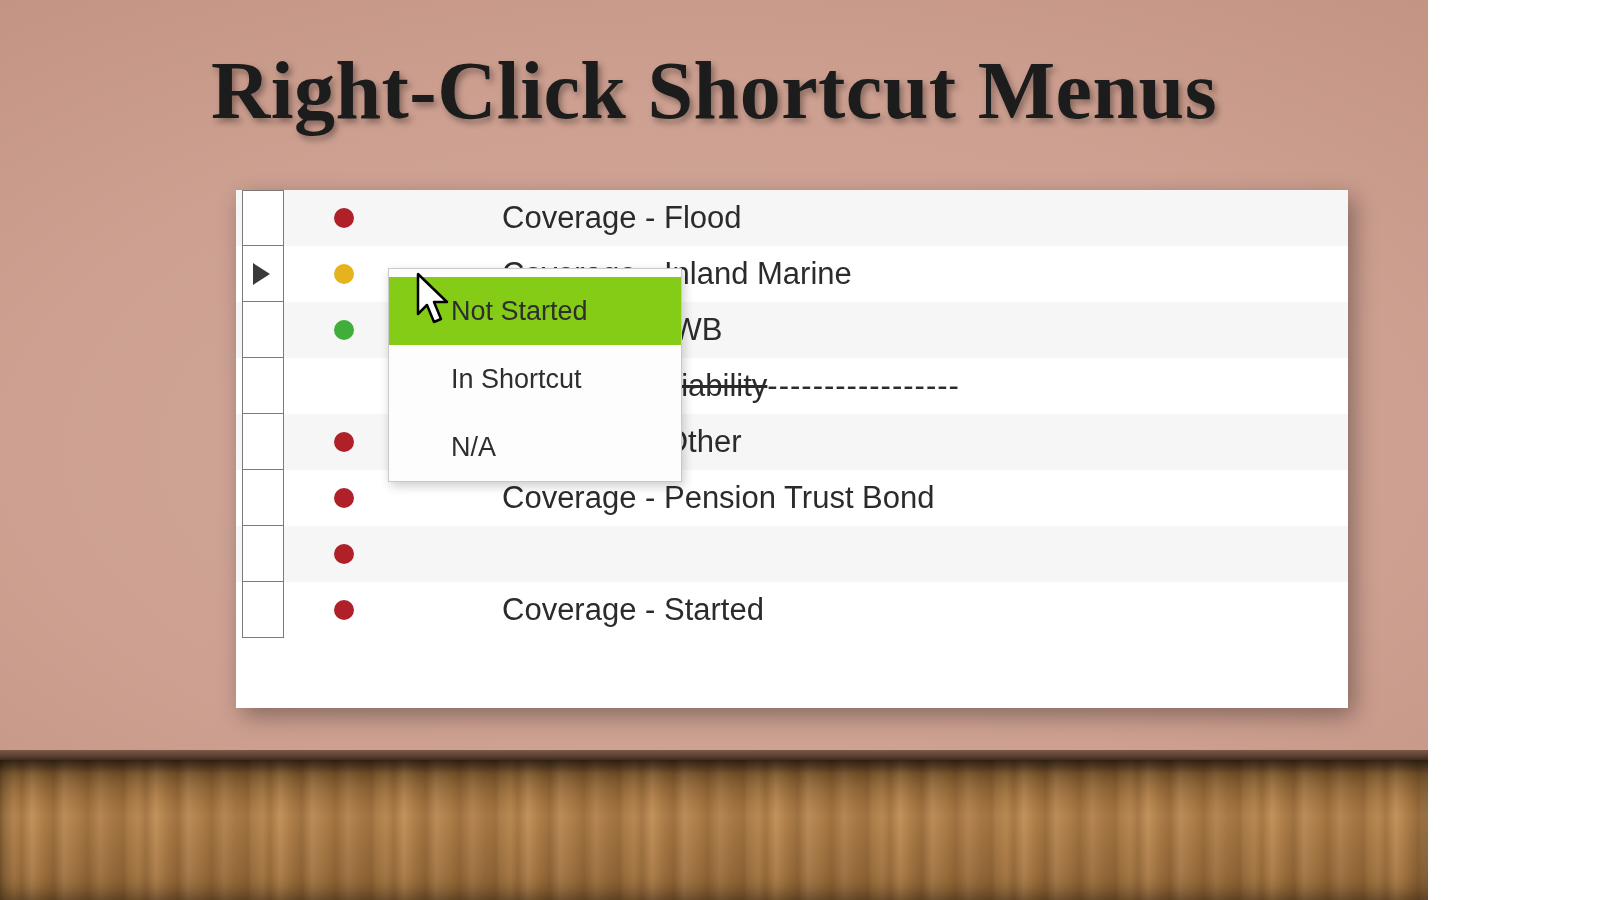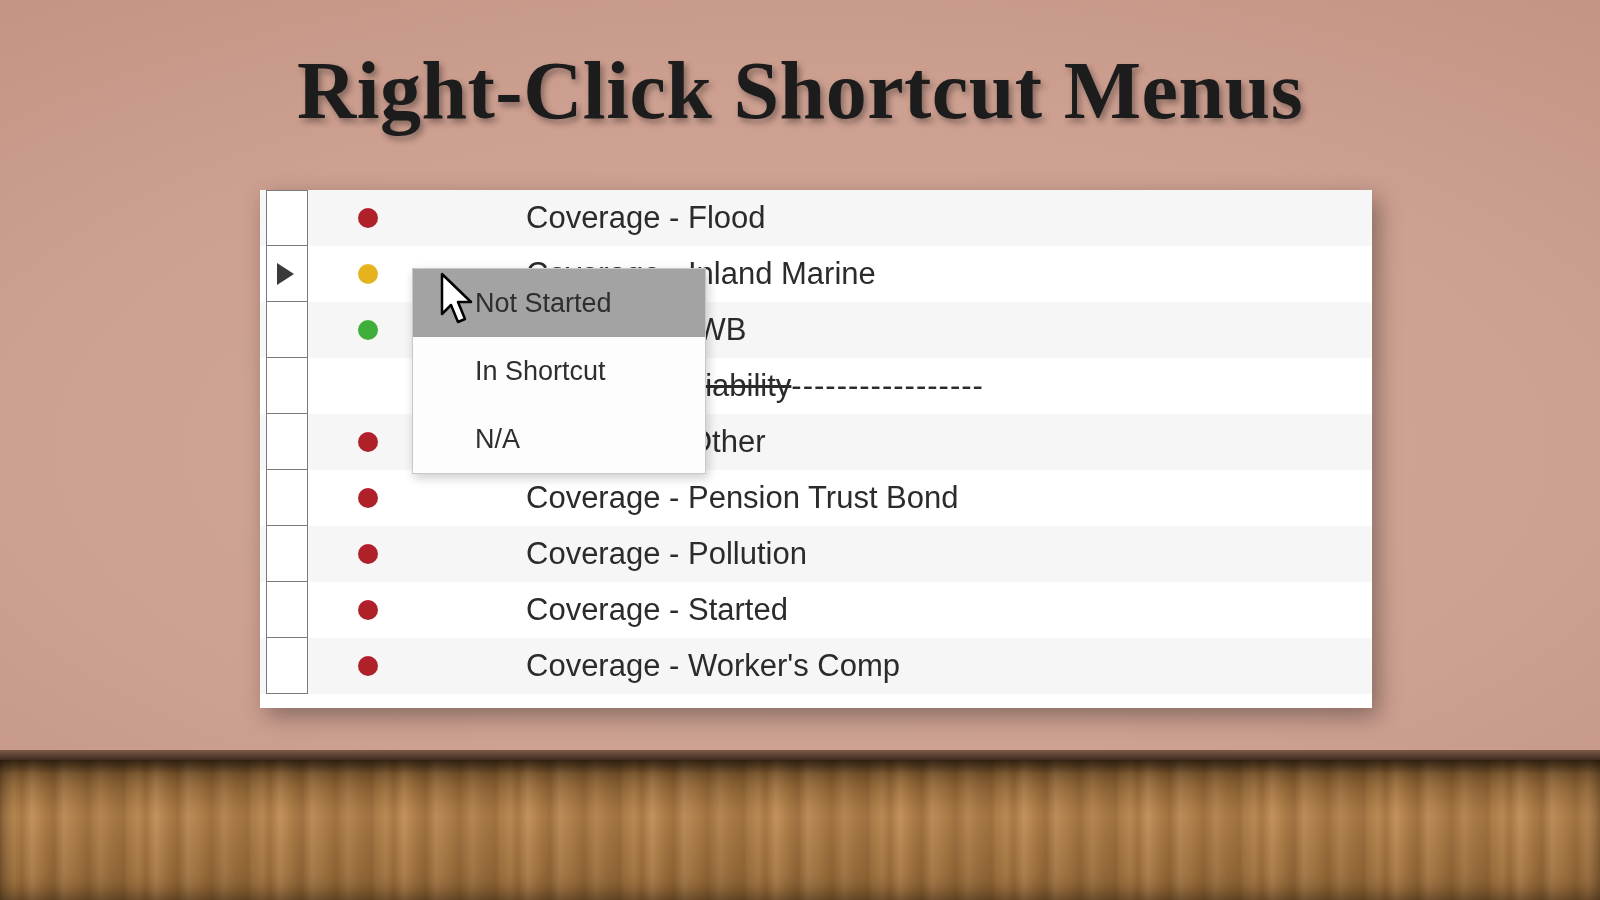--- a/index.html
+++ b/index.html
@@ -5,21 +5,21 @@
   html, body {
     margin: 0;
     padding: 0;
     width: 1600px;
     height: 900px;
     overflow: hidden;
     font-family: "Segoe UI", Tahoma, sans-serif;
   }
   .stage {
     position: relative;
-    width: 1600px;
+    width: 1428px;
     height: 900px;
     background:
       radial-gradient(ellipse 140% 110% at 50% 50%,
         #d4ac9d 0%,
         #cda091 35%,
         #c0907f 65%,
         #a97b6a 86%,
         #8c6252 100%);
   }
   .floor {
@@ -67,21 +67,21 @@
     font-weight: 700;
     font-size: 82px;
     color: #1c1c1c;
     text-shadow: 3px 4px 6px rgba(0,0,0,0.35);
     letter-spacing: 0.5px;
   }
 
   .screenshot {
     position: absolute;
     top: 190px;
-    left: 260px;
+    left: 236px;
     width: 1112px;
     height: 518px;
     background: #ffffff;
     box-shadow: 6px 8px 22px rgba(0,0,0,0.35);
   }
 
   .rows {
     position: absolute;
     inset: 0;
   }
@@ -158,21 +158,22 @@
   }
   .ctxitem {
     height: 68px;
     line-height: 68px;
     font-size: 27px;
     color: #2e2e2e;
     padding-left: 62px;
     position: relative;
   }
   .ctxitem.hover {
-    background: #a3a3a3;
+    background: #84cc16;
+    margin-top: 8px;
   }
 
   
   .cursor {
     position: absolute;
     top: 82px;
     left: 178px;
     z-index: 20;
     pointer-events: none;
   }
@@ -224,34 +225,28 @@
 
       <div class="row plain">
         <div class="rowhead"></div>
         <div class="dot red"></div>
         <div class="label">Coverage - Pension Trust Bond</div>
       </div>
 
       <div class="row alt">
         <div class="rowhead"></div>
         <div class="dot red"></div>
-        <div class="label">Coverage - Pollution</div>
       </div>
 
       <div class="row plain">
         <div class="rowhead"></div>
         <div class="dot red"></div>
         <div class="label">Coverage - Started</div>
       </div>
 
-      <div class="row alt">
-        <div class="rowhead"></div>
-        <div class="dot red"></div>
-        <div class="label">Coverage - Worker's Comp</div>
-      </div>
 
     </div>
 
     <div class="ctxmenu">
       <div class="ctxitem hover">Not Started</div>
       <div class="ctxitem">In Shortcut</div>
       <div class="ctxitem">N/A</div>
     </div>
 
     <svg class="cursor" width="40" height="56" viewBox="0 0 40 56">

